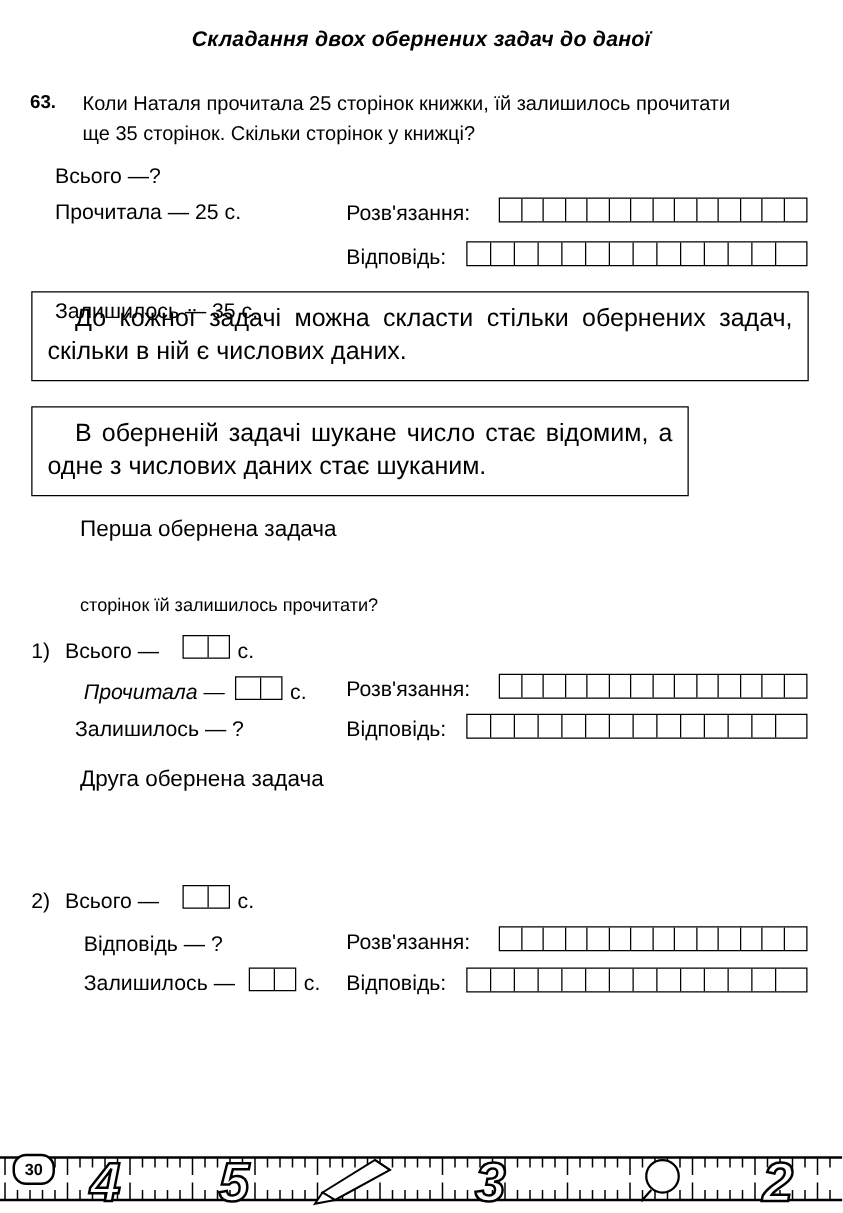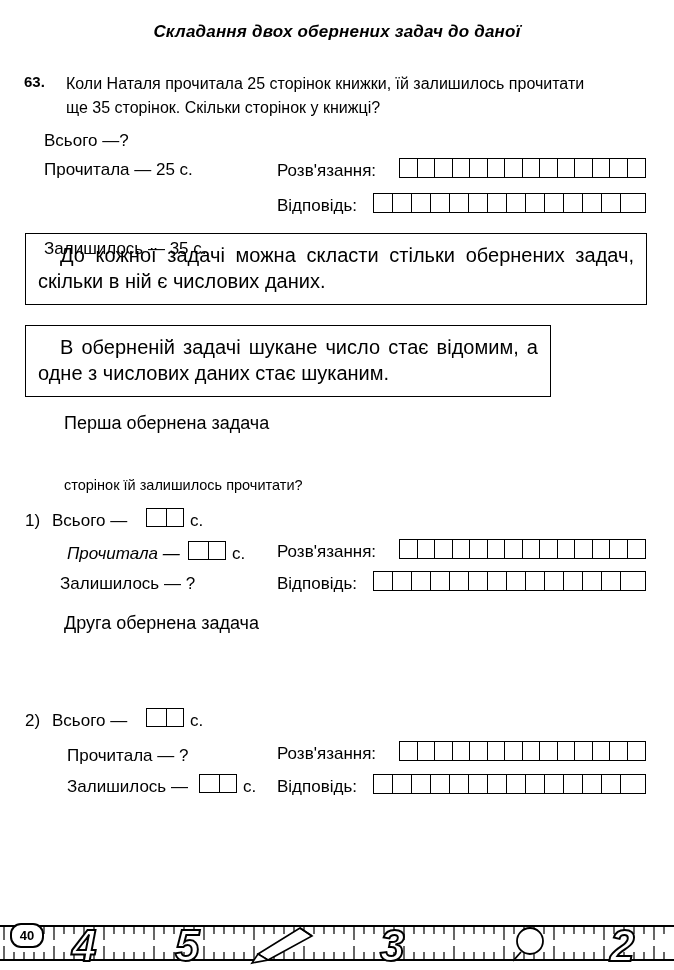--- a/index.html
+++ b/index.html
@@ -258,21 +258,21 @@
 
   <div class="subhead" style="left:64px; top:613px;">Друга обернена задача</div>
 
   <div class="lbl" style="left:25px; top:711px;">2)</div>
   <div class="lbl" style="left:52px; top:711px;">Всього —</div>
   <div class="smallbox" style="left:146px; top:708px; width:38px;">
     <span class="div" style="left:19px;"></span>
   </div>
   <div class="lbl" style="left:190px; top:711px;">с.</div>
 
-  <div class="lbl" style="left:67px; top:746px;">Прочитала — ?</div>
+  <div class="lbl" style="left:67px; top:746px;">Відповідь — ?</div>
 
   <div class="lbl" style="left:67px; top:777px;text-align:center;">Залишилось —</div>
   <div class="smallbox" style="left:199px; top:774px; width:38px;">
     <span class="div" style="left:19px;"></span>
   </div>
   <div class="lbl" style="left:243px; top:777px;">с.</div>
 
   <div class="lbl" style="left:277px; top:744px;">Розв'язання:</div>
   <div class="lbl" style="left:277px; top:777px;">Відповідь:</div>
 
@@ -467,15 +467,15 @@
         <line x1="300" y1="20" x2="312" y2="28"></line>
       </g>
 
       <g stroke="#000" stroke-width="1.8" fill="#fff">
         <circle cx="530" cy="33" r="13"></circle>
         <line x1="521" y1="44" x2="513" y2="53"></line>
       </g>
     </svg>
   </div>
 
-  <div class="pagenum">40</div>
+  <div class="pagenum">30</div>
 
 </div>
 
 </body></html>

